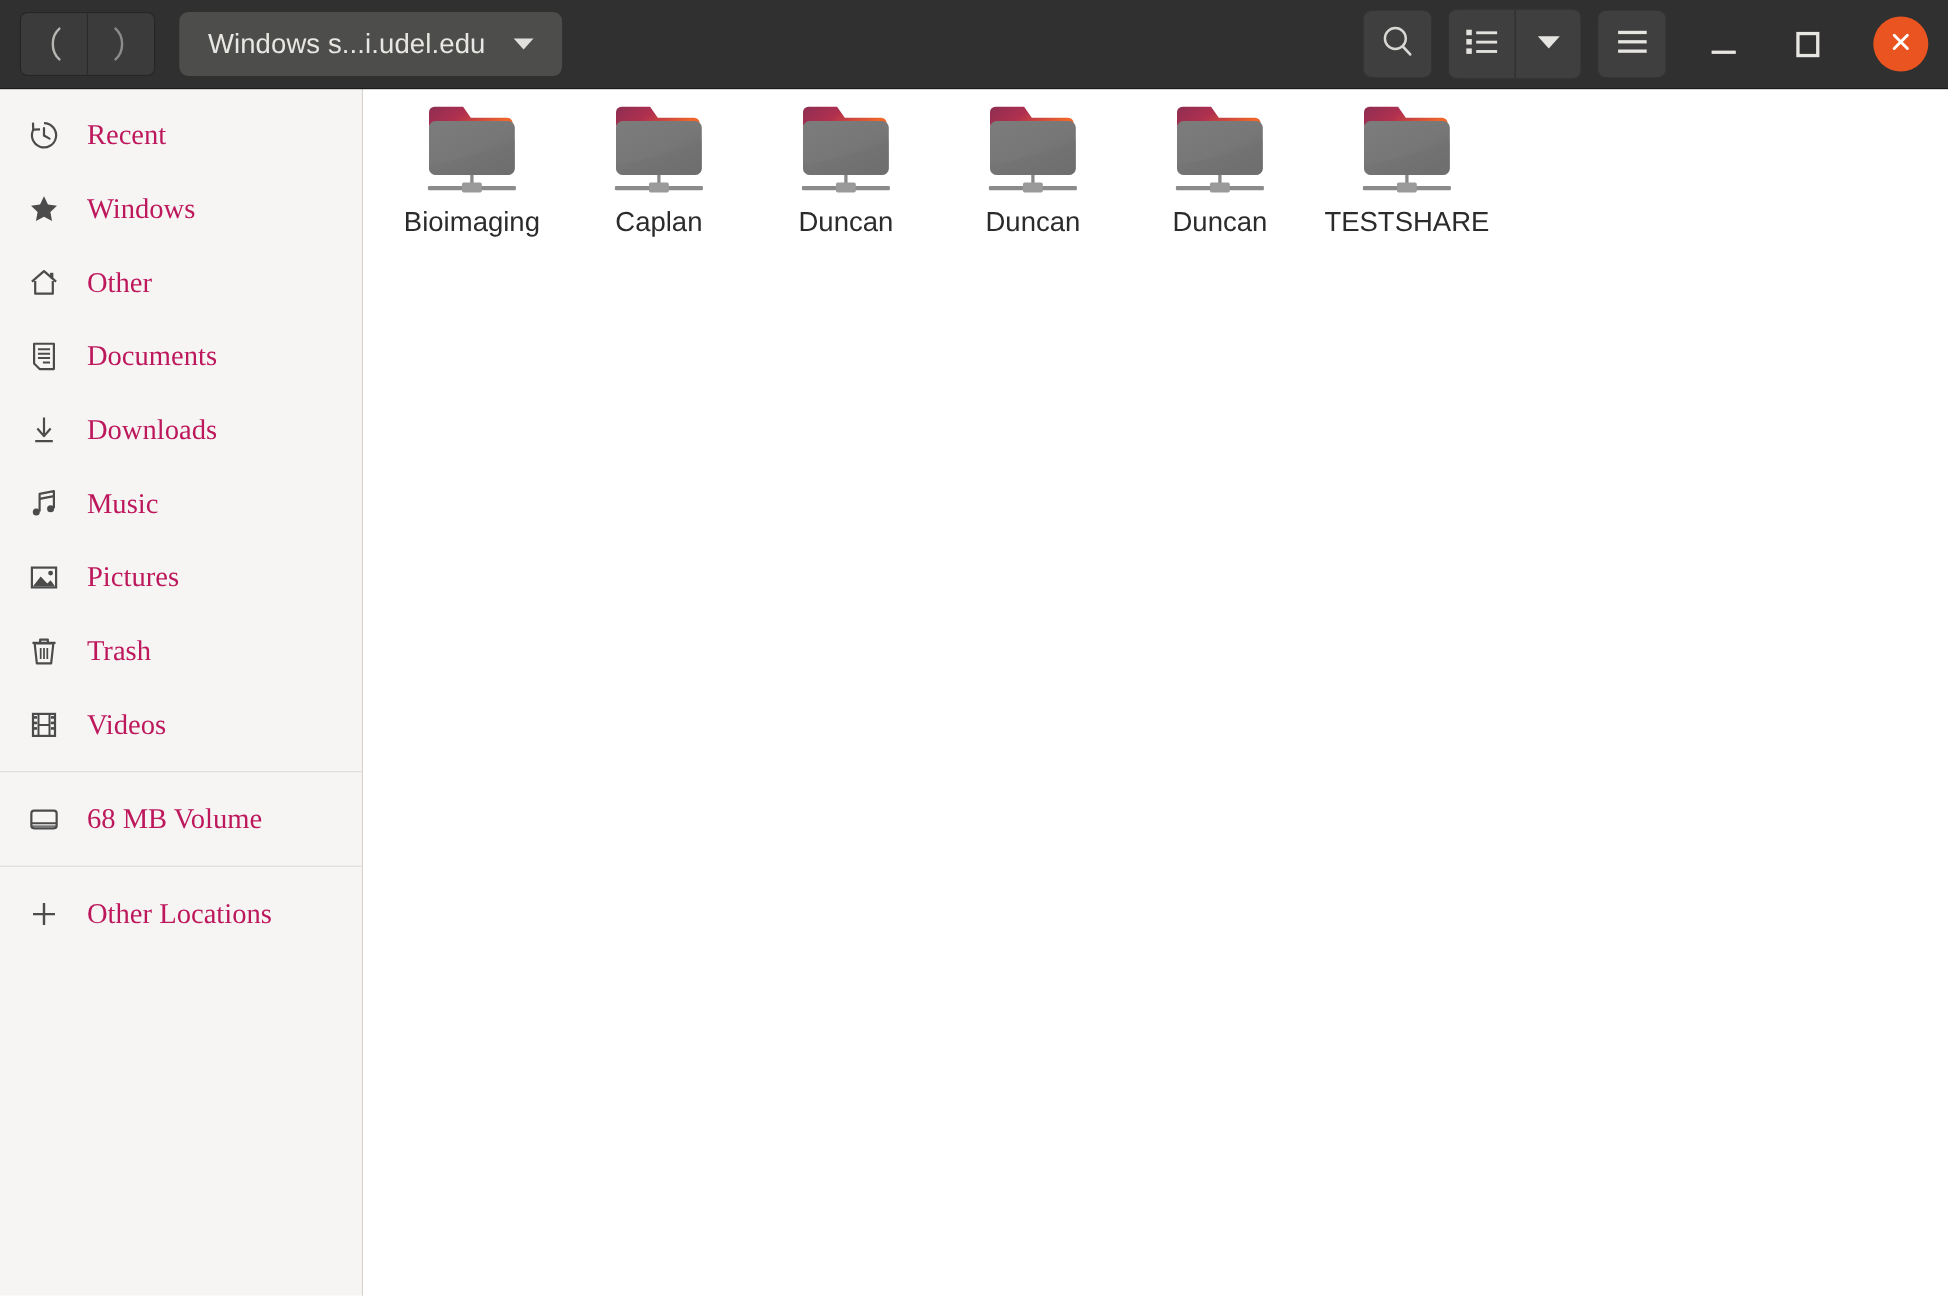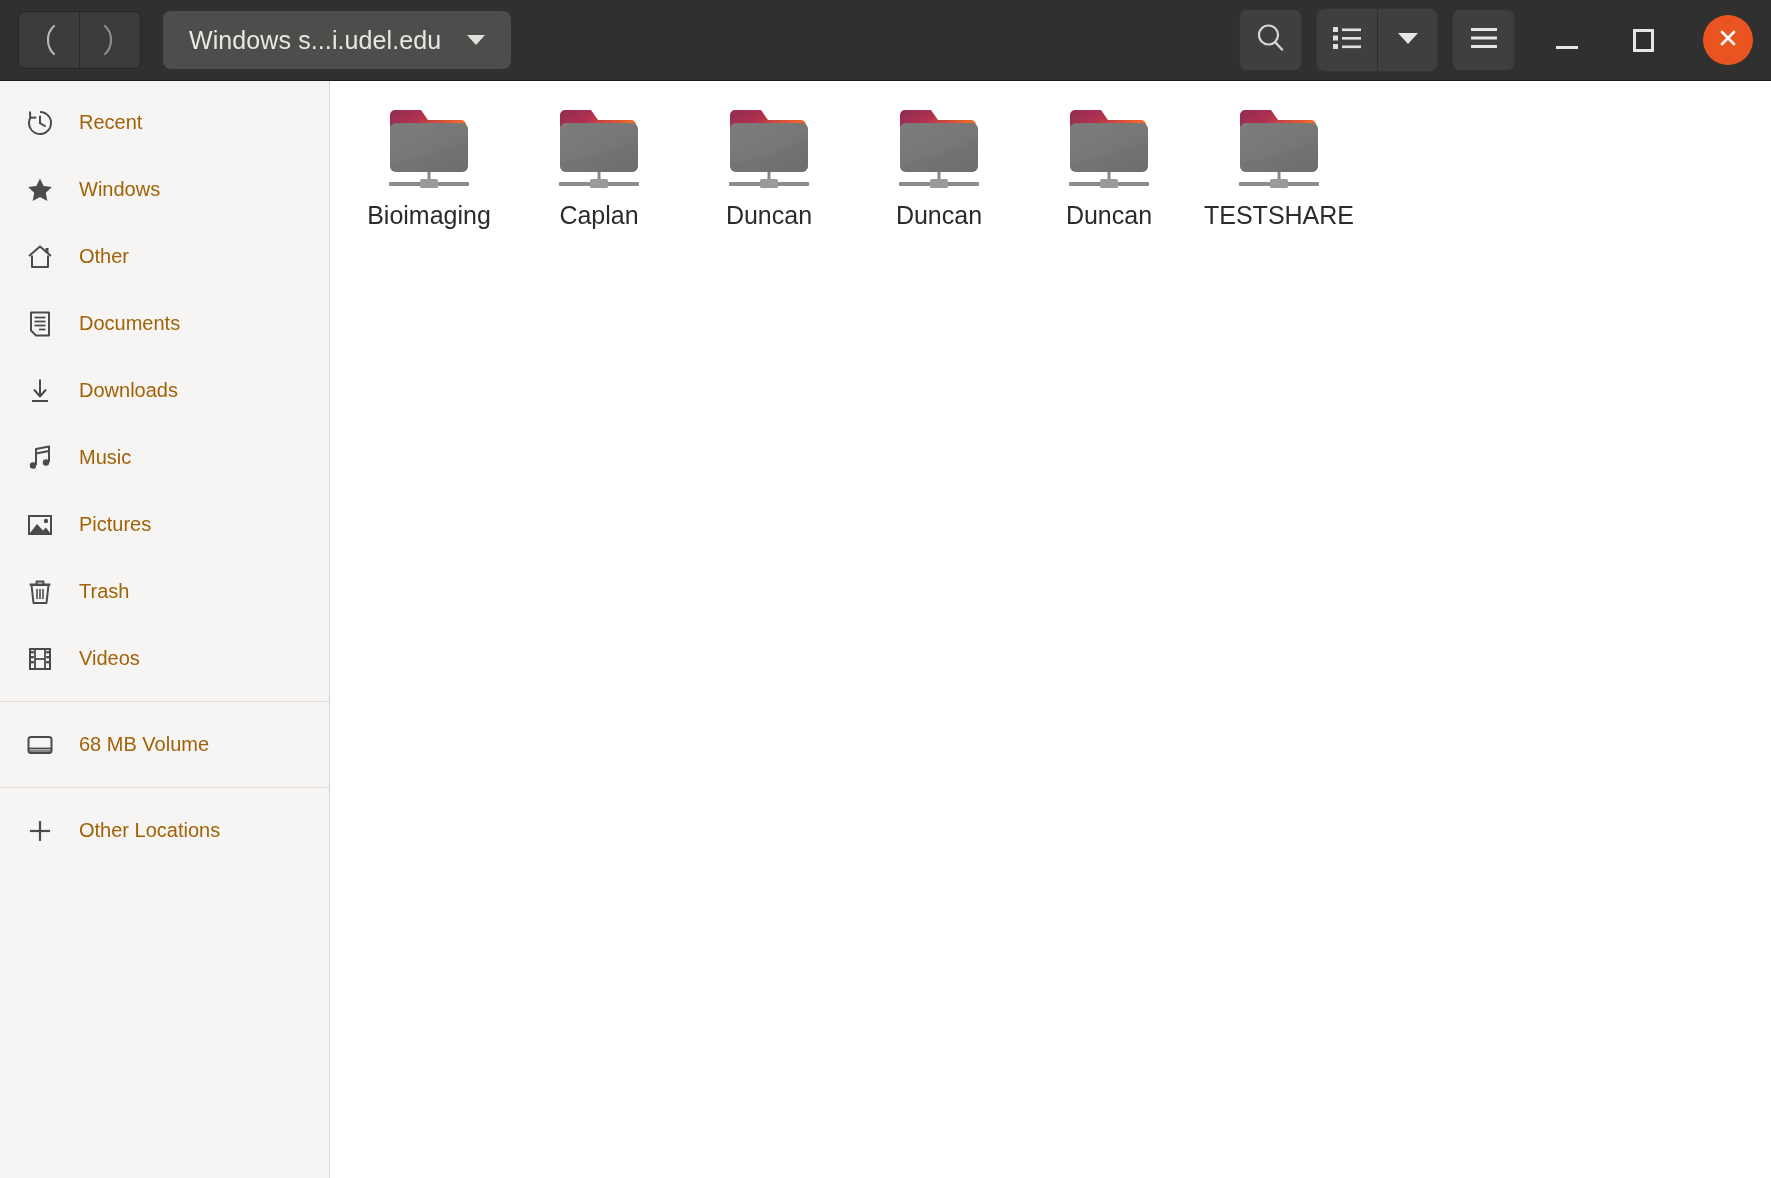--- a/index.html
+++ b/index.html
@@ -186,35 +186,36 @@
   .side-item .ico {
     width: 44px;
     min-width: 44px;
     display: flex;
     align-items: center;
     justify-content: center;
     color: #4b4b4b;
   }
   .side-item .txt {
     margin-left: 17px;
-    font-size: 20px;
-    color: #a16207;
+    font-size: 26px;
+    color: #be185d;
     white-space: nowrap;
+    font-family: Liberation Serif, serif;
   }
   .side-sep {
     height: 1px;
     background: #dedbd8;
     margin: 9px 0;
   }
 
   
   .content {
     flex: 1;
     background: #ffffff;
-    padding: 18px 0 0 14px;
+    padding: 5px 0 0 14px;
     box-sizing: border-box;
     overflow: hidden;
   }
   .icon-grid {
     display: flex;
     flex-wrap: wrap;
     align-content: flex-start;
   }
   .file-item {
     width: 166px;

